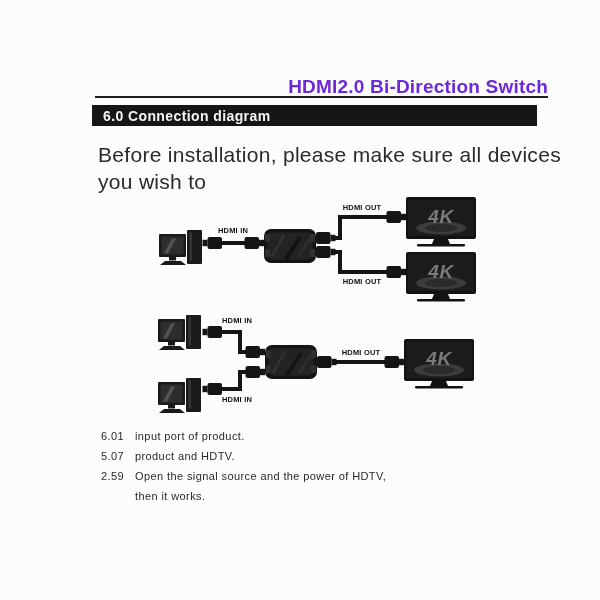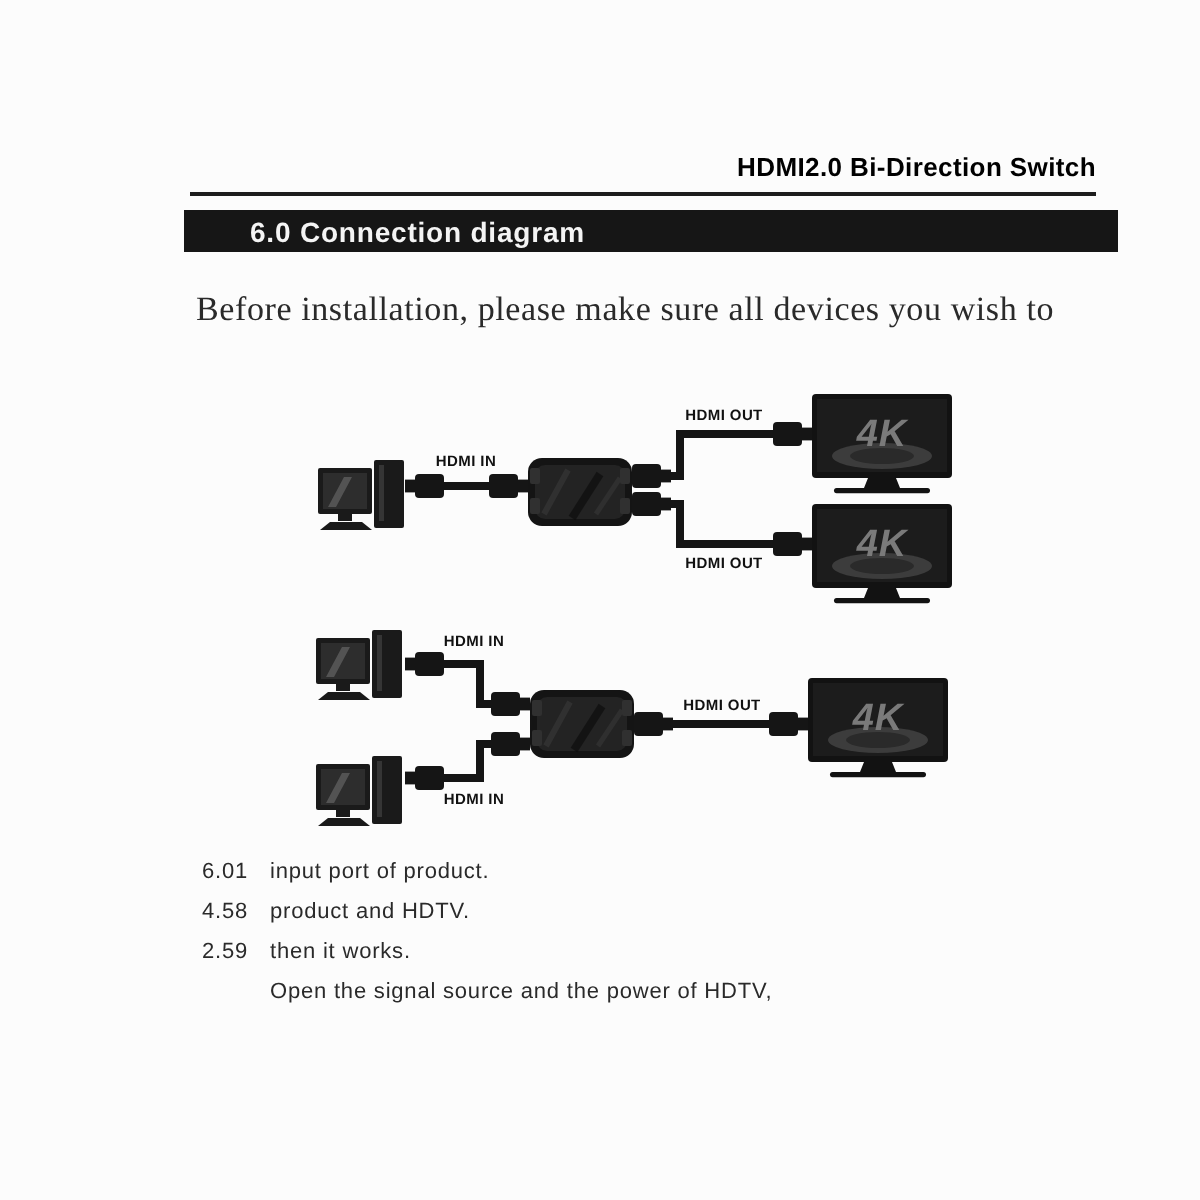--- a/index.html
+++ b/index.html
@@ -1,36 +1,36 @@
 <!DOCTYPE html>
 <html><head>
 <meta charset="utf-8">
 <style>
   html,body{margin:0;padding:0;background:#ffffff;}
   .page{
     position:relative;width:600px;height:600px;background:#fcfcfc;overflow:hidden;
     font-family:"Liberation Sans","DejaVu Sans",sans-serif;color:#262626;
   }
   .header-title{
-    position:absolute;top:76px;right:52px;font-size:13px;font-weight:bold;
-    letter-spacing:.2px;color:#000000;white-space:nowrap;padding-left:44px;
+    position:absolute;top:76px;right:52px;font-size:19px;font-weight:bold;
+    letter-spacing:.2px;color:#6d28d9;white-space:nowrap;padding-left:44px;
   }
   .header-rule{
     position:absolute;top:96px;left:95px;width:453px;height:2.4px;background:#1d1d1d;
   }
   .section-bar{
     position:absolute;top:105px;left:92px;width:445px;height:21px;background:#161616;
-    display:flex;align-items:center;padding-left:22px;
+    display:flex;align-items:center;
   }
   .section-bar span{
     color:#f4f4f4;font-size:14px;font-weight:bold;letter-spacing:.4px;padding-left:11px;white-space:nowrap;
   }
   .intro{
     position:absolute;top:141px;left:98px;width:470px;margin:0;
-    font-size:17px;line-height:27px;letter-spacing:.3px;color:#2a2a2a;font-family:Liberation Serif, serif;
+    font-size:21px;line-height:27px;letter-spacing:.3px;color:#2a2a2a;
   }
   .diagram{position:absolute;top:190px;left:0;width:600px;height:235px;}
   .cable{stroke:#151515;stroke-width:4;fill:none;}
   .dlabel{font-family:"Liberation Sans","DejaVu Sans",sans-serif;font-size:7.5px;font-weight:bold;fill:#111;letter-spacing:.2px;}
   .tv4k{font-family:"Liberation Sans","DejaVu Sans",sans-serif;font-size:19px;font-weight:bold;font-style:italic;fill:#7a7a7a;letter-spacing:.5px;}
   .instructions{
     position:absolute;top:426px;left:101px;width:462px;
     font-size:11px;line-height:20px;letter-spacing:.4px;color:#2a2a2a;
   }
   .instr-item{position:relative;padding-left:34px;}
@@ -135,23 +135,23 @@
       <text class="tv4k" x="439" y="175" text-anchor="middle">4K</text>
     </g>
   </svg>
 
   <div class="instructions">
     <div class="instr-item">
       <span class="instr-num">6.01</span>
       <div>input port of product.</div>
     </div>
     <div class="instr-item">
-      <span class="instr-num">4.58</span>
+      <span class="instr-num">5.07</span>
       <div>product and HDTV.</div>
     </div>
     <div class="instr-item">
       <span class="instr-num">2.59</span>
+      <div>Open the signal source and the power of HDTV,</div>
       <div>then it works.</div>
-      <div>Open the signal source and the power of HDTV,</div>
     </div>
   </div>
 
 </div>
 
 </body></html>

